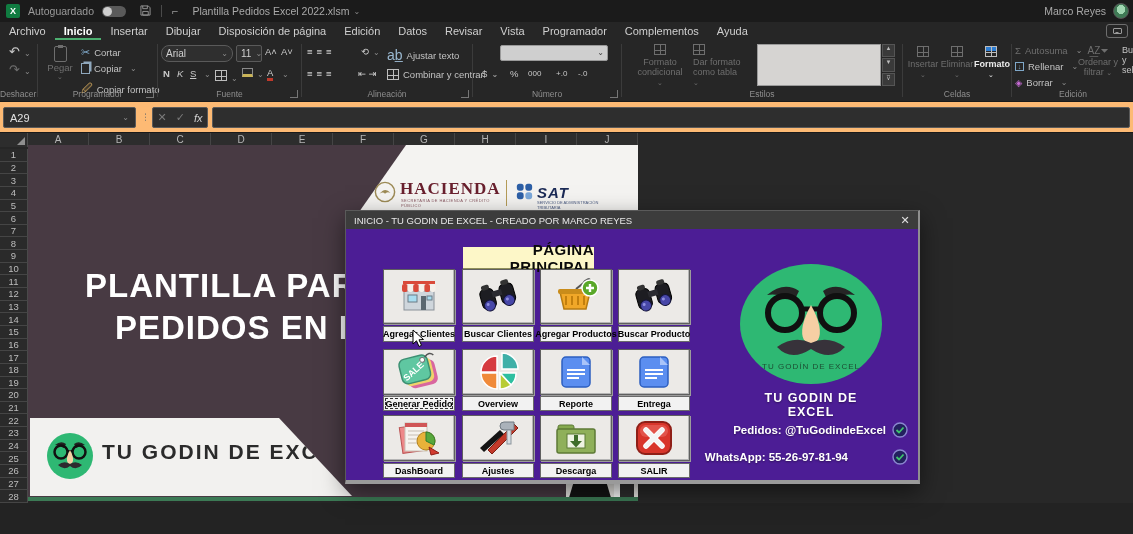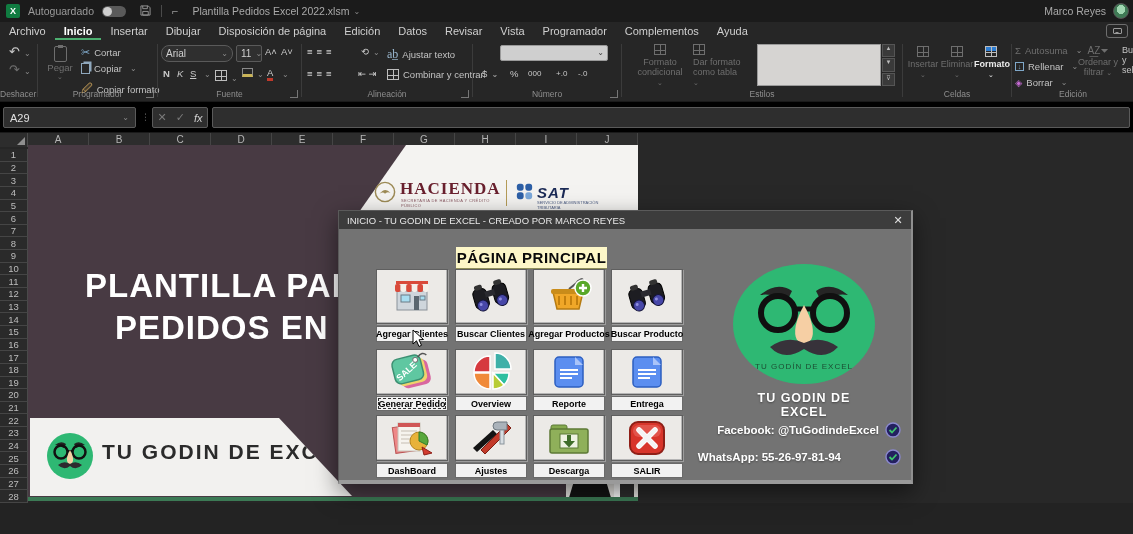--- a/index.html
+++ b/index.html
@@ -50,21 +50,21 @@
   .cellgrid { display:inline-block; width:12px; height:11px; border:1px solid #6e6e6e; position:relative; }
   .cellgrid::before, .cellgrid::after{ content:""; position:absolute; background:#6e6e6e; }
   .cellgrid::before { left:0; right:0; top:5px; height:1px; }
   .cellgrid::after { top:0; bottom:0; left:5px; width:1px; }
   .cellgrid.lit { border-color:#bdbdbd; } .cellgrid.lit::before,.cellgrid.lit::after{ background:#bdbdbd; }
   .cellgrid.blue-top { border-color:#bdbdbd; } .cellgrid.blue-top::before{ background:#bdbdbd; }
   .cellgrid.blue-top::after{ background:#bdbdbd; }
   .bluebar { position:absolute; left:0; right:0; top:0; height:4px; background:#2d7dd2; }
 
   
-  .fbar { position:absolute; left:0; top:101px; width:1133px; height:32px; background:#000000; border-top:1px solid #1a1a1a; border-bottom:1px solid #1a1a1a; }
+  .fbar { position:absolute; left:0; top:101px; width:1133px; height:32px; background:#fdba74; border-top:1px solid #1a1a1a; border-bottom:1px solid #1a1a1a; }
   .namebox { position:absolute; left:3px; top:5px; width:133px; height:21px; background:#2e2e2e; border:1px solid #5a5a5a;
              border-radius:2px; color:#e0e0e0; font-size:11px; display:flex; align-items:center; justify-content:space-between; padding:0 6px; }
   .fxbox { position:absolute; left:152px; top:5px; width:56px; height:21px; background:#2e2e2e; border:1px solid #5a5a5a; border-radius:2px;
            display:flex; align-items:center; justify-content:space-around; font-size:11px; }
   .ffield { position:absolute; left:212px; top:5px; width:918px; height:21px; background:#2e2e2e; border:1px solid #5a5a5a; border-radius:2px; }
 
   
   .sheet { position:absolute; left:0; top:133px; width:638px; height:370px; }
   .corner { position:absolute; left:0; top:0; width:28px; height:14px; background:#2d2d2d; border-right:1px solid #4a4a4a; }
   .corner::after { content:""; position:absolute; right:2px; bottom:2px; border-left:8px solid transparent; border-bottom:8px solid #8f8f8f; }
@@ -84,29 +84,29 @@
   .band-brand { position:absolute; left:72px; top:22px; font-size:21px; font-weight:bold; color:#2b2b2b; letter-spacing:2px; }
   .greenline { position:absolute; left:0; top:352px; width:610px; height:4px; background:#3c7a55; }
   .fig { position:absolute; left:538px; top:336px; width:74px; height:20px; background:#e8e6e2; }
 
   .hac-name { font-family:"Liberation Serif",serif; font-weight:bold; font-size:17px; color:#69202e; letter-spacing:1px; }
   .hac-cap { font-size:4px; color:#8a5a63; letter-spacing:.4px; }
   .sat-name { font-weight:bold; font-size:15px; color:#1b2a56; letter-spacing:1px; font-style:italic; }
   .sat-cap { font-size:4px; color:#4a5a80; }
 
   
-  .dialog { position:absolute; left:338px; top:210px; width:575px; height:274px; background:#737373;
+  .dialog { position:absolute; left:345px; top:210px; width:575px; height:274px; background:#4c1d95;
             box-shadow:0 8px 22px rgba(0,0,0,.5); border:1px solid #5a5a5a; border-bottom:4px solid #9a9a9a; border-right:2px solid #8f8f8f; z-index:5; }
   .dlg-title { position:absolute; left:0; top:0; right:0; height:18px; background:#3c3c3c; color:#e8e8e8;
                font-size:9.5px; display:flex; align-items:center; padding-left:8px; }
   .dlg-close { position:absolute; right:6px; top:2px; width:14px; height:14px; color:#e0e0e0; font-size:11px;
                display:flex; align-items:center; justify-content:center; cursor:default; }
-  .dlg-heading { position:absolute; left:117px; top:36px; width:151px; height:22px; background:#fdf7c8; color:#0a0a0a;
+  .dlg-heading { position:absolute; left:117px; top:36px; width:131px; height:22px; background:#fdf7c8; color:#0a0a0a;
                  font-weight:bold; font-size:15px; display:flex; align-items:center; justify-content:center; letter-spacing:.5px;
-                 border-bottom:1px solid #8f8f5a; }
+                 border-bottom:1px solid #8f8f5a;text-align:right; }
   .vbtn { position:absolute; width:72px; }
   .iconpanel { position:absolute; left:0; top:0; width:72px; background:#eceae7; border:1px solid #5f5f5f;
                box-shadow:inset -1px -1px 0 #b5b5b5, 1px 1px 0 #9c9c9c; display:flex; align-items:center; justify-content:center; }
   .vlabel { position:absolute; left:0; width:72px; background:#f2f2f2; border:1px solid #6a6a6a; color:#000;
             font-size:9px; font-weight:bold; display:flex; align-items:center; justify-content:center; white-space:nowrap; }
   .vlabel.focused { outline:1px dashed #333; outline-offset:-3px; }
   .c0{left:37px}.c1{left:116px}.c2{left:194px}.c3{left:272px}
   .r1 .iconpanel{ top:58px; height:55px; } .r1 .vlabel{ top:115px; height:16px; }
   .r2 .iconpanel{ top:138px; height:46px; } .r2 .vlabel{ top:185px; height:15px; }
   .r3 .iconpanel{ top:204px; height:46px; } .r3 .vlabel{ top:252px; height:15px; }
@@ -216,21 +216,21 @@
       <div class="abs caret" style="left:119px;top:30px;">⌄</div>
       <div class="glabel">Fuente</div>
       <div class="launcher"></div>
     </div>
     <div class="gdiv" style="left:301px;"></div>
 
     <div class="rgroup" style="left:303px;width:168px;">
       <div class="abs" style="left:4px;top:6px;color:#c9c9c9;letter-spacing:4px;">≡≡≡</div>
       <div class="abs" style="left:58px;top:6px;color:#c9c9c9;">⟲<span class="caret">⌄</span></div>
       <div class="ritem abs" style="left:84px;top:7px;">
-          <span style="color:#9ab8d0;font-size:12px;font-family:Liberation Serif, serif;">ab̲</span>
+          <span style="color:#9ab8d0;font-size:14px;">ab̲</span>
           <span class="rsmall">Ajustar texto</span>
         </div>
       <div class="abs" style="left:4px;top:28px;color:#c9c9c9;letter-spacing:4px;">≡≡≡</div>
       <div class="abs" style="left:55px;top:28px;color:#c9c9c9;">⇤ ⇥</div>
       <div class="ritem abs" style="left:84px;top:29px;">
           <span class="cellgrid lit"></span>
           <span class="rsmall">Combinar y centrar</span>
           <span class="caret">⌄</span>
         </div>
       <div class="glabel">Alineación</div>
@@ -605,21 +605,21 @@
       <circle cx="46" cy="50" r="17" fill="none" stroke="#101010" stroke-width="6"></circle>
       <circle cx="98" cy="50" r="17" fill="none" stroke="#101010" stroke-width="6"></circle>
       <path d="M62,46 h20" stroke="#101010" stroke-width="5"></path>
       <path d="M72,42 Q85,66 79,77 Q72,84 65,77 Q59,66 72,42 Z" fill="#f6cfa4"></path>
       <path d="M38,84 Q55,72 72,80 Q89,72 106,84 Q92,99 72,86 Q52,99 38,84 Z" fill="#37323a"></path>
       <text x="72" y="106" text-anchor="middle" font-size="8" fill="#1d4d33" font-family="Liberation Sans, sans-serif" letter-spacing="1">TU GODÍN DE EXCEL</text>
     </svg>
     <div class="panel-brand">TU GODIN DE EXCEL</div>
 
     <div class="contact" style="top:211px;">
-      <span>Facebook: @TuGodindeExcel</span>
+      <span>Pedidos: @TuGodindeExcel</span>
       <svg width="16" height="16" viewBox="0 0 16 16">
           <circle cx="8" cy="8" r="7" fill="#23205f" stroke="#8a88cf" stroke-width="1.4"></circle>
           <path d="M4.5,8 L7,10.5 L11.5,5.5" fill="none" stroke="#3ec46d" stroke-width="1.8"></path>
         </svg>
     </div>
     <div class="contact" style="top:238px;gap:44px;">
       <span>WhatsApp: 55-26-97-81-94</span>
       <svg width="16" height="16" viewBox="0 0 16 16">
           <circle cx="8" cy="8" r="7" fill="#23205f" stroke="#8a88cf" stroke-width="1.4"></circle>
           <path d="M4.5,8 L7,10.5 L11.5,5.5" fill="none" stroke="#3ec46d" stroke-width="1.8"></path>

